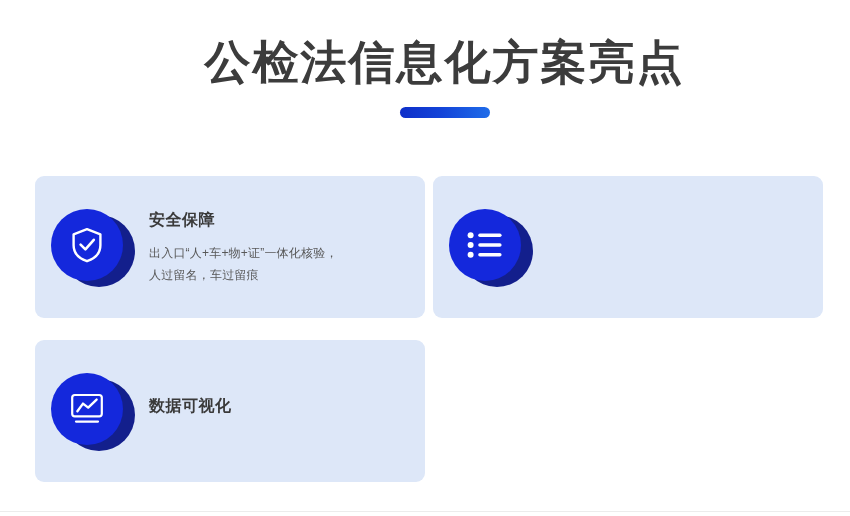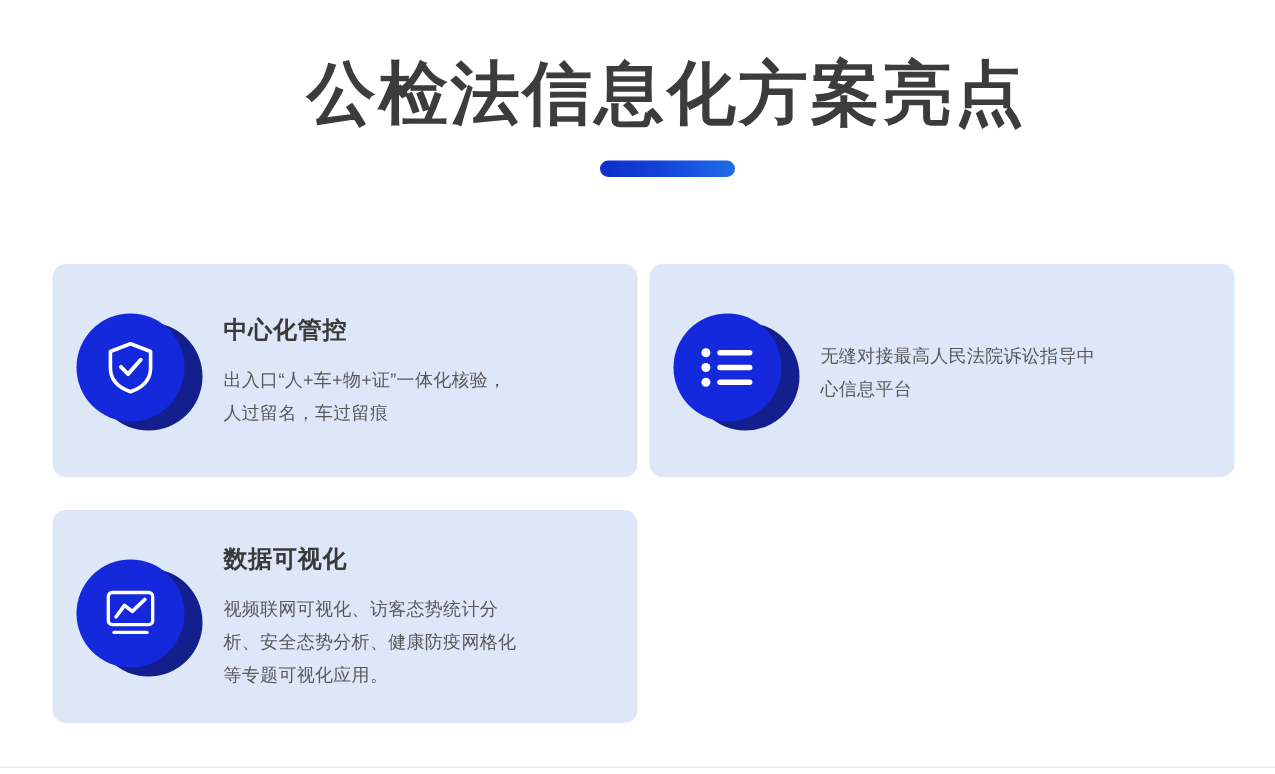--- a/index.html
+++ b/index.html
@@ -159,21 +159,21 @@
           <span>
             <svg width="36" height="38" viewBox="0 0 36 38" fill="none">
               <path d="M18 3.2 L31.4 8.3 V19.2 C31.4 27.4 25.6 32.6 18 35.2
                        C10.4 32.6 4.6 27.4 4.6 19.2 V8.3 Z" stroke="#ffffff" stroke-width="2.4" stroke-linejoin="round" fill="none"></path>
               <path d="M11.6 18.6 L16.4 23.4 L24.8 13.8" stroke="#ffffff" stroke-width="2.6" stroke-linecap="round" stroke-linejoin="round" fill="none"></path>
             </svg>
           </span>
         </div>
       </div>
       <div class="card-body">
-        <div class="card-title">中心化管控</div>
+        <div class="card-title">安全保障</div>
         <div class="card-desc">出入口“人+车+物+证”一体化核验，人过留名，车过留痕</div>
       </div>
     </div>
 
 
     <div class="feature-card">
       <div class="icon-badge">
         <div class="icon-shadow"></div>
         <div class="icon-circle">
           <span>
@@ -182,40 +182,38 @@
               <circle cx="3.6" cy="14.0" r="3.0" fill="#ffffff"></circle>
               <circle cx="3.6" cy="23.8" r="3.0" fill="#ffffff"></circle>
               <rect x="11.2" y="2.4" width="23.4" height="3.6" rx="1.8" fill="#ffffff"></rect>
               <rect x="11.2" y="12.2" width="23.4" height="3.6" rx="1.8" fill="#ffffff"></rect>
               <rect x="11.2" y="22.0" width="23.4" height="3.6" rx="1.8" fill="#ffffff"></rect>
             </svg>
           </span>
         </div>
       </div>
       <div class="card-body">
-        <div class="card-desc">无缝对接最高人民法院诉讼指导中心信息平台</div>
       </div>
     </div>
 
     <div class="feature-card">
       <div class="icon-badge">
         <div class="icon-shadow"></div>
         <div class="icon-circle">
           <span>
             <svg width="36" height="34" viewBox="0 0 36 34" fill="none">
               <rect x="3.2" y="3.0" width="29.6" height="21.4" rx="2.6" stroke="#ffffff" stroke-width="2.2" fill="none"></rect>
               <path d="M8.4 19.2 L14.0 11.6 L19.2 15.6 L27.6 7.6" stroke="#ffffff" stroke-width="2.4" stroke-linecap="round" stroke-linejoin="round" fill="none"></path>
               <path d="M7.0 29.6 H29.0" stroke="#ffffff" stroke-width="2.2" stroke-linecap="round"></path>
             </svg>
           </span>
         </div>
       </div>
       <div class="card-body">
         <div class="card-title">数据可视化</div>
-        <div class="card-desc wide">视频联网可视化、访客态势统计分析、安全态势分析、健康防疫网格化等专题可视化应用。</div>
       </div>
     </div>
 
   </div>
 
   <div class="bottom-rule"></div>
 
 </div>
 
 </body></html>

